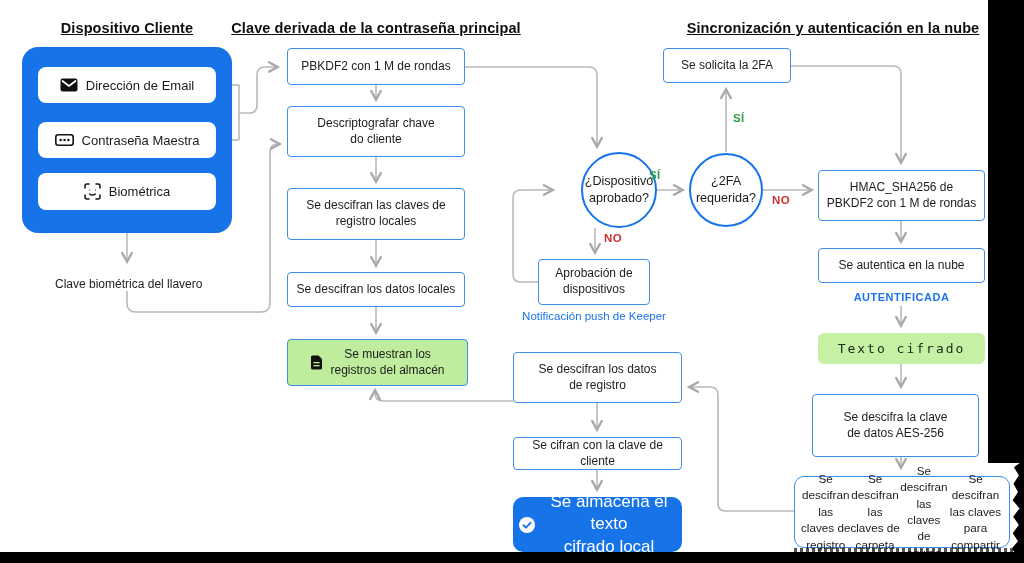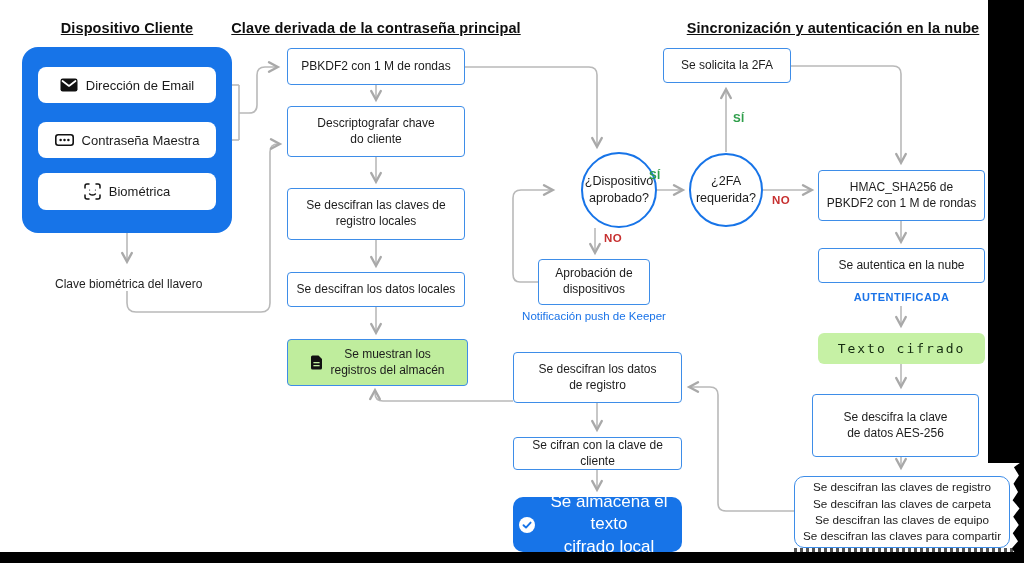--- a/index.html
+++ b/index.html
@@ -163,21 +163,21 @@
   <div class="caption-blue" style="left:509px;top:310px;width:170px;">Notificación push de Keeper</div>
   <div class="node" style="left:663px;top:48px;width:128px;height:35px;">Se solicita la 2FA</div>
 
   <div class="node" style="left:818px;top:170px;width:167px;height:51px;">HMAC_SHA256 de
 PBKDF2 con 1 M de rondas</div>
   <div class="node" style="left:818px;top:248px;width:167px;height:35px;">Se autentica en la nube</div>
   <div class="caption-blue" style="left:818px;top:291px;width:167px;font-weight:bold;letter-spacing:.5px;font-size:11px;">AUTENTIFICADA</div>
   <div class="node mono-green" style="left:818px;top:333px;width:167px;height:31px;">Texto cifrado</div>
   <div class="node" style="left:788px;top:394px;width:167px;height:63px;margin-left:24px;">Se descifra la clave
 de datos AES-256</div>
-  <div class="node lines-4" style="left:794px;top:476px;width:216px;height:72px;flex-direction:column;gap:0;">
+  <div class="node lines-4" style="left:794px;top:476px;width:216px;height:72px;flex-direction:row;gap:0;">
     <div>Se descifran las claves de registro</div>
     <div>Se descifran las claves de carpeta</div>
     <div>Se descifran las claves de equipo</div>
     <div>Se descifran las claves para compartir</div>
   </div>
 
   <div class="node" style="left:513px;top:352px;width:169px;height:51px;">Se descifran los datos
 de registro</div>
   <div class="node" style="left:513px;top:437px;width:169px;height:33px;">Se cifran con la clave de cliente</div>
   <div class="node blue-node" style="left:513px;top:497px;width:169px;height:55px;">

